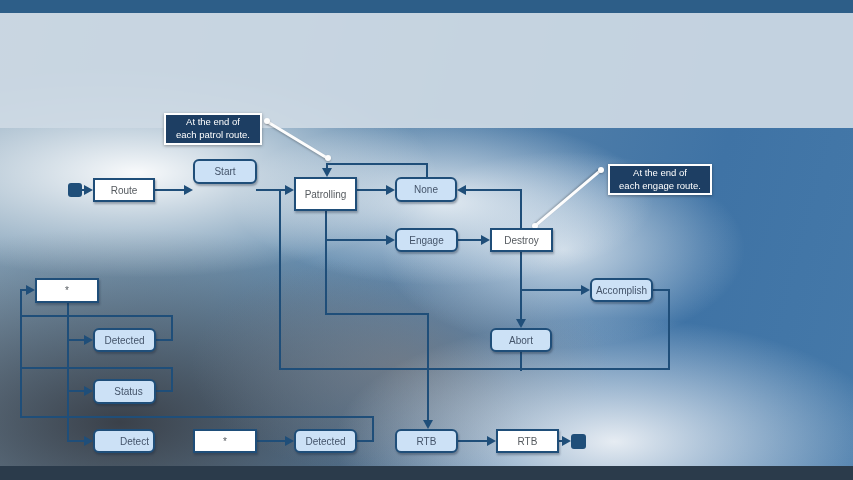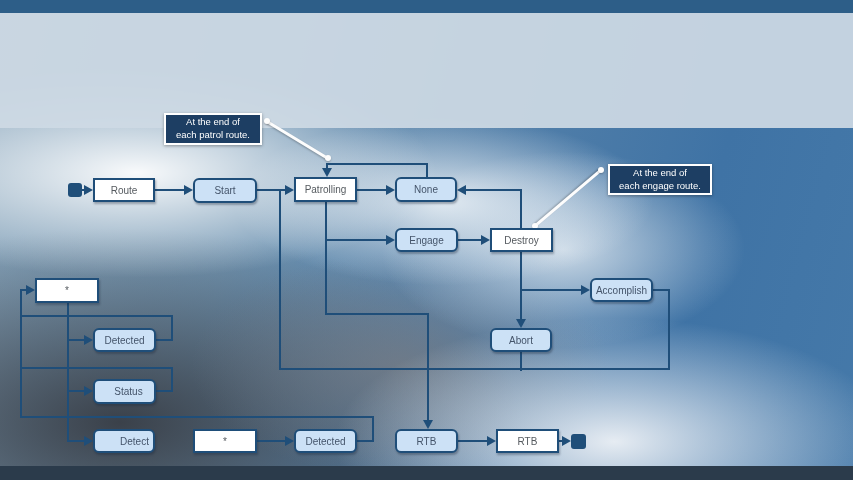--- a/index.html
+++ b/index.html
@@ -118,22 +118,22 @@
       <div class="ah" style="border-width: 5px 0px 5px 9px; border-left-color: rgb(31, 78, 121); left: 487px; top: 436px;"></div>
       <div class="seg" style="background: rgb(31, 78, 121); top: 440px; left: 558px; height: 2px; width: 10px;"></div>
       <div class="ah" style="border-width: 5px 0px 5px 9px; border-left-color: rgb(31, 78, 121); left: 562px; top: 436px;"></div>
       <div class="wire" style="left: 267px; top: 119.75px; width: 71.3442px; transform: rotate(0.545227rad);"></div>
       <div class="dot" style="left: 264px; top: 118px;"></div>
       <div class="dot" style="left: 325px; top: 155px;"></div>
       <div class="wire" style="left: 601px; top: 168.75px; width: 86.5563px; transform: rotate(2.43798rad);"></div>
       <div class="dot" style="left: 598px; top: 167px;"></div>
       <div class="dot" style="left: 532px; top: 223px;"></div>
       <div class="node action" style="left: 93px; top: 178px; width: 62px; height: 24px; border: 2px solid rgb(31, 78, 121); background: rgb(255, 255, 255);">Route</div>
-      <div class="node state" style="left: 193px; top: 178px; width: 64px; height: 25px; border: 2px solid rgb(31, 78, 121); background: rgb(204, 225, 246);">Start</div>
-      <div class="node action" style="left: 294px; top: 177px; width: 63px; height: 25px; border: 2px solid rgb(31, 78, 121); background: rgb(255, 255, 255);">Patrolling</div>
+      <div class="node state" style="left: 193px; top: 159px; width: 64px; height: 25px; border: 2px solid rgb(31, 78, 121); background: rgb(204, 225, 246);">Start</div>
+      <div class="node action" style="left: 294px; top: 177px; width: 63px; height: 34px; border: 2px solid rgb(31, 78, 121); background: rgb(255, 255, 255);">Patrolling</div>
       <div class="node state" style="left: 395px; top: 177px; width: 62px; height: 25px; border: 2px solid rgb(31, 78, 121); background: rgb(204, 225, 246);">None</div>
       <div class="node state" style="left: 395px; top: 228px; width: 63px; height: 24px; border: 2px solid rgb(31, 78, 121); background: rgb(204, 225, 246);">Engage</div>
       <div class="node action" style="left: 490px; top: 228px; width: 63px; height: 24px; border: 2px solid rgb(31, 78, 121); background: rgb(255, 255, 255);">Destroy</div>
       <div class="node state" style="left: 590px; top: 278px; width: 63px; height: 24px; border: 2px solid rgb(31, 78, 121); background: rgb(204, 225, 246);">Accomplish</div>
       <div class="node state" style="left: 490px; top: 328px; width: 62px; height: 24px; border: 2px solid rgb(31, 78, 121); background: rgb(204, 225, 246);">Abort</div>
       <div class="node action" style="left: 35px; top: 278px; width: 64px; height: 25px; border: 2px solid rgb(31, 78, 121); background: rgb(255, 255, 255);">*</div>
       <div class="node state" style="left: 93px; top: 328px; width: 63px; height: 24px; border: 2px solid rgb(31, 78, 121); background: rgb(204, 225, 246);">Detected</div>
       <div class="node state" style="left: 93px; top: 379px; width: 63px; height: 25px; border: 2px solid rgb(31, 78, 121); background: rgb(204, 225, 246); padding-left: 8px;">Status</div>
       <div class="node state" style="left: 93px; top: 429px; width: 62px; height: 24px; border: 2px solid rgb(31, 78, 121); background: rgb(204, 225, 246); padding-left: 21px;">Detect</div>
       <div class="node action" style="left: 193px; top: 429px; width: 64px; height: 24px; border: 2px solid rgb(31, 78, 121); background: rgb(255, 255, 255);">*</div>

